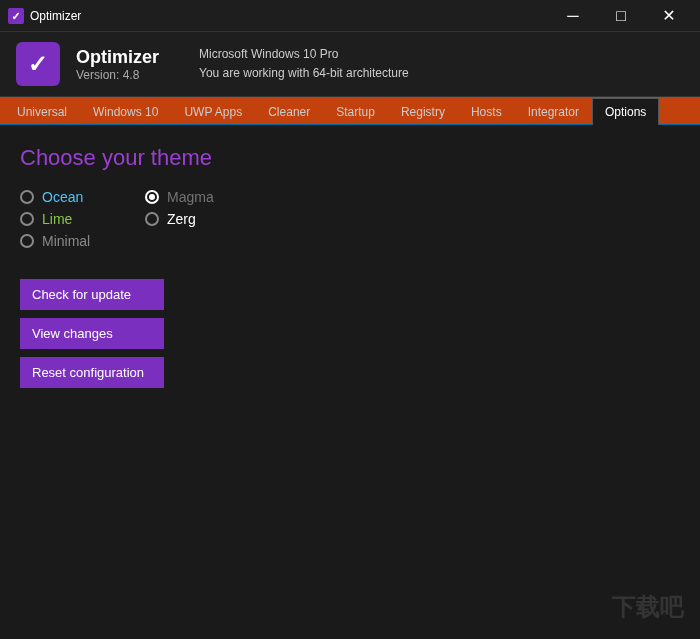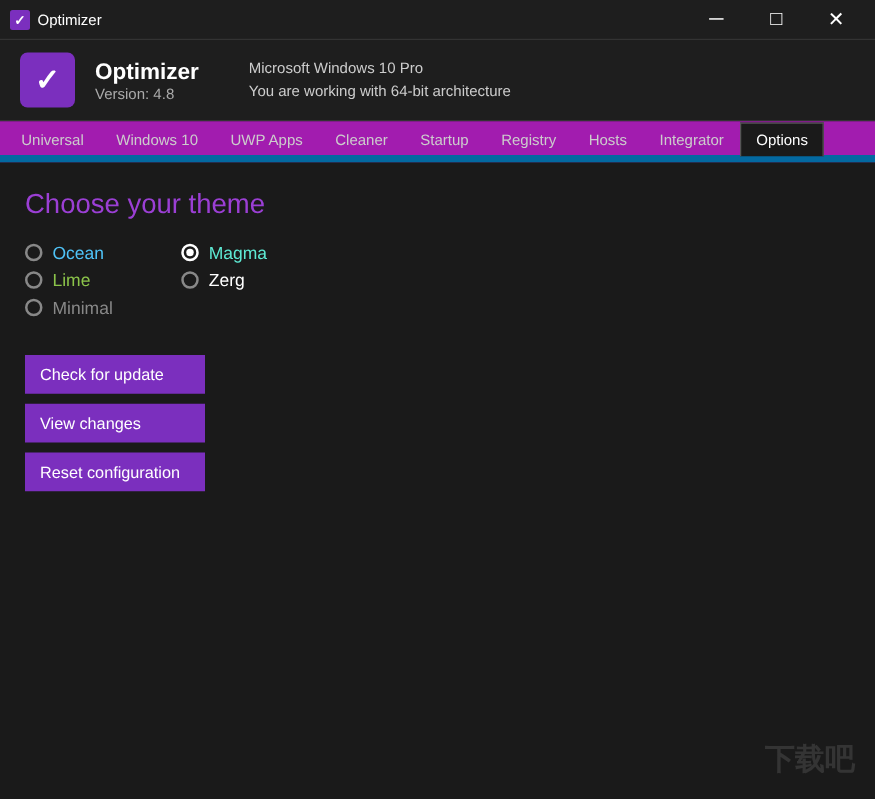--- a/index.html
+++ b/index.html
@@ -89,23 +89,23 @@
       margin-left: 24px;
     }
     .app-system-line {
       color: #cccccc;
       font-size: 12px;
       line-height: 1.6;
     }
 
     
     .tabs {
-      background: #a21caf;
-      display: flex;
-      border-bottom: 6px solid #0369a1;
+      background: #c2410c;
+      display: flex;
+      border-bottom: 1px solid #0369a1;
       padding: 0 4px;
     }
     .tab {
       padding: 6px 12px;
       color: #cccccc;
       font-size: 12px;
       cursor: pointer;
       border: 1px solid transparent;
       border-bottom: none;
       position: relative;
@@ -164,21 +164,21 @@
       width: 6px;
       height: 6px;
       border-radius: 50%;
       background: #ffffff;
     }
     .theme-label {
       font-size: 14px;
     }
     .theme-ocean { color: #4fc3f7; }
     .theme-caramel { color: #ff9800; }
-    .theme-magma { color: #5eead4; }
+    .theme-magma { color: #737373; }
     .theme-lime { color: #8bc34a; }
     .theme-zerg { color: #ffffff; }
     .theme-minimal { color: #888888; }
 
     .action-buttons {
       display: flex;
       flex-direction: column;
       gap: 8px;
       width: 150px;
     }

